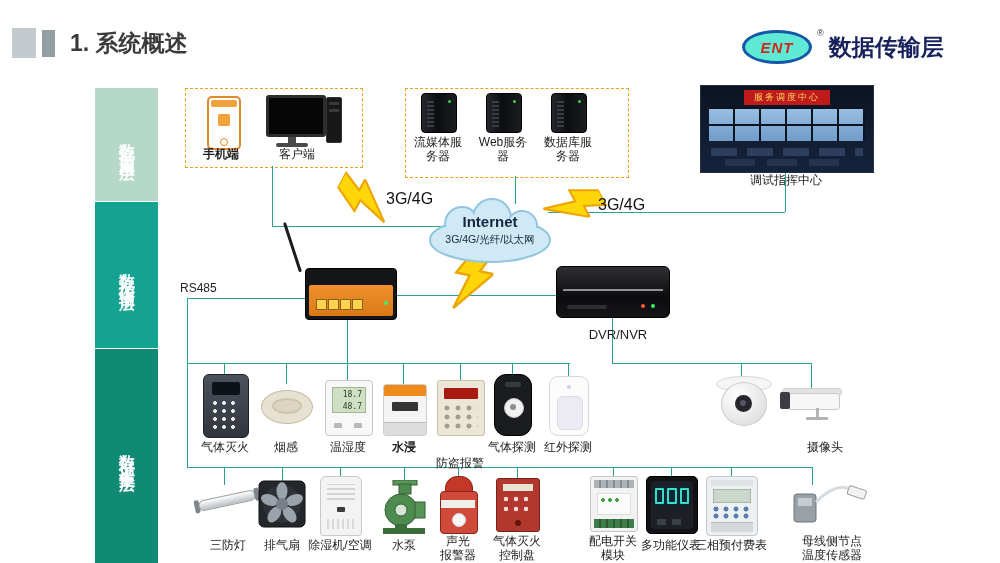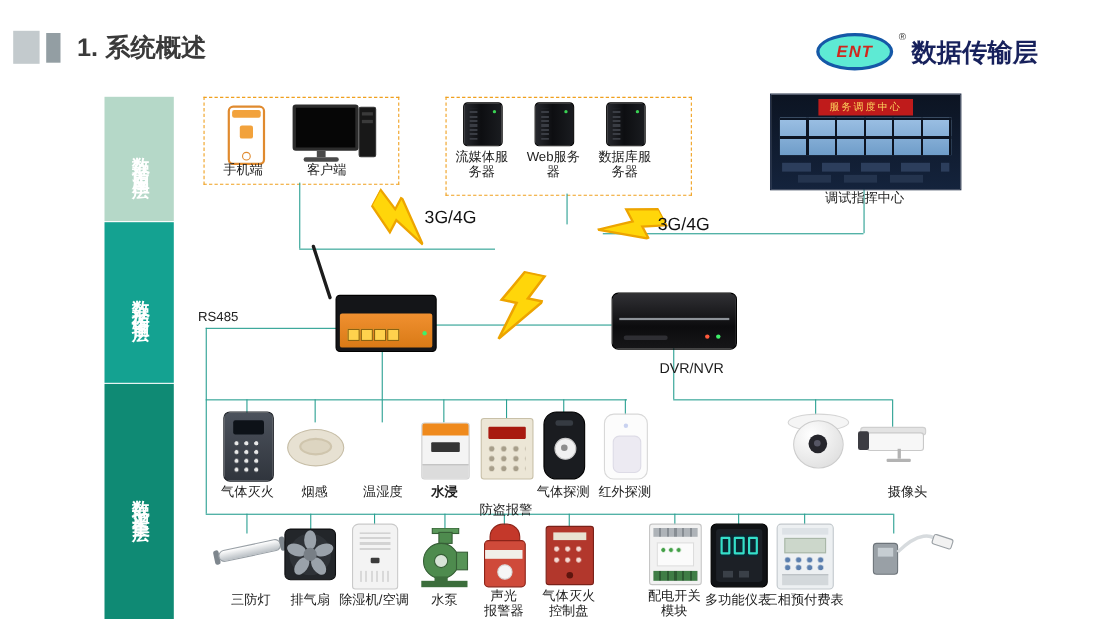--- a/index.html
+++ b/index.html
@@ -209,27 +209,45 @@
     </svg>
   <div class="linklbl" style="left:386px;top:190px;">3G/4G</div>
   <svg class="bolt" style="left:556px;top:176px;transform:rotate(62deg);" width="36" height="58" viewBox="0 0 26 42">
     <polygon points="12,0 24,0 17,15 26,15 5,42 11,19 2,19" fill="#ffd60a" stroke="#eda400" stroke-width="1.5"></polygon>
     </svg>
   <div class="linklbl" style="left:598px;top:196px;">3G/4G</div>
   <svg class="bolt" style="left:452px;top:246px;transform:rotate(12deg);" width="40" height="66" viewBox="0 0 26 42">
     <polygon points="12,0 24,0 17,15 26,15 5,42 11,19 2,19" fill="#ffd60a" stroke="#eda400" stroke-width="1.5"></polygon>
     </svg>
 
+  <div class="cloud">
+    <svg width="132" height="70" viewBox="0 0 132 70">
+      <g stroke="#93c4e0" stroke-width="2" fill="#cfe9f7">
+        <ellipse cx="66" cy="44" rx="60" ry="22"></ellipse>
+          <circle cx="38" cy="28" r="17"></circle>
+          <circle cx="68" cy="22" r="19"></circle>
+          <circle cx="98" cy="30" r="15"></circle>
+      </g>
+      <g fill="#cfe9f7">
+        <ellipse cx="66" cy="44" rx="58" ry="20"></ellipse>
+          <circle cx="38" cy="28" r="15"></circle>
+          <circle cx="68" cy="22" r="17"></circle>
+          <circle cx="98" cy="30" r="13"></circle>
+      </g>
+    </svg>
+    <div class="cloud-title">Internet</div>
+    <div class="cloud-sub">3G/4G/光纤/以太网</div>
+  </div>
 
   <div class="phone">
     <div class="ph-bar"></div>
     <div class="ph-app"></div>
     <div class="ph-home"></div>
   </div>
-  <div class="lbl" style="left:192px;top:147px;width:58px;">手机端</div>
+  <div class="lbl" style="left:192px;top:147px;width:58px;font-weight:bold;">手机端</div>
   <div class="monitor-screen"></div>
   <div class="monitor-stand"></div>
   <div class="monitor-base"></div>
   <div class="tower">
       <div class="slot"></div>
       <div class="slot"></div>
     </div>
   <div class="lbl" style="left:268px;top:147px;width:58px;">客户端</div>
 
   <div class="server" style="left:421px;top:93px;">
@@ -268,29 +286,35 @@
     <div class="port" style="left:34px;"></div>
     <div class="port" style="left:46px;"></div>
     <div class="led2"></div>
   </div>
   <div class="dvr">
     <div class="stripe"></div>
       <div class="slot"></div>
     <div class="led-g"></div>
       <div class="led-r"></div>
   </div>
-  <div class="devname" style="left:578px;top:327px;width:80px;text-align:right;">DVR/NVR</div>
+  <div class="devname" style="left:578px;top:327px;width:80px;">DVR/NVR</div>
 
   <div class="door">
       <div class="scr"></div>
       <div class="keys"></div>
     </div>
   <div class="smoke">
       <div class="ring"></div>
     </div>
+  <div class="th">
+    <div class="lcd">18.7
+48.7</div>
+    <div class="btn" style="left:8px;"></div>
+      <div class="btn" style="left:28px;"></div>
+  </div>
   <div class="waterd">
       <div class="top"></div>
       <div class="disp"></div>
       <div class="base"></div>
     </div>
   <div class="bpanel">
       <div class="disp"></div>
       <div class="keys"></div>
     </div>
   <div class="gasd">
@@ -398,14 +422,16 @@
   <div class="lbl" style="left:298px;top:538px;width:84px;">除湿机/空调</div>
   <div class="lbl" style="left:384px;top:538px;width:40px;">水泵</div>
   <div class="lbl" style="left:428px;top:534px;width:60px;">声光
 报警器</div>
   <div class="lbl" style="left:484px;top:534px;width:66px;">气体灭火
 控制盘</div>
   <div class="lbl" style="left:580px;top:534px;width:66px;">配电开关
 模块</div>
   <div class="lbl" style="left:638px;top:538px;width:66px;">多功能仪表</div>
   <div class="lbl" style="left:692px;top:538px;width:78px;">三相预付费表</div>
+  <div class="lbl" style="left:782px;top:534px;width:100px;">母线侧节点
+温度传感器</div>
 
 </div>
 
 </body></html>

